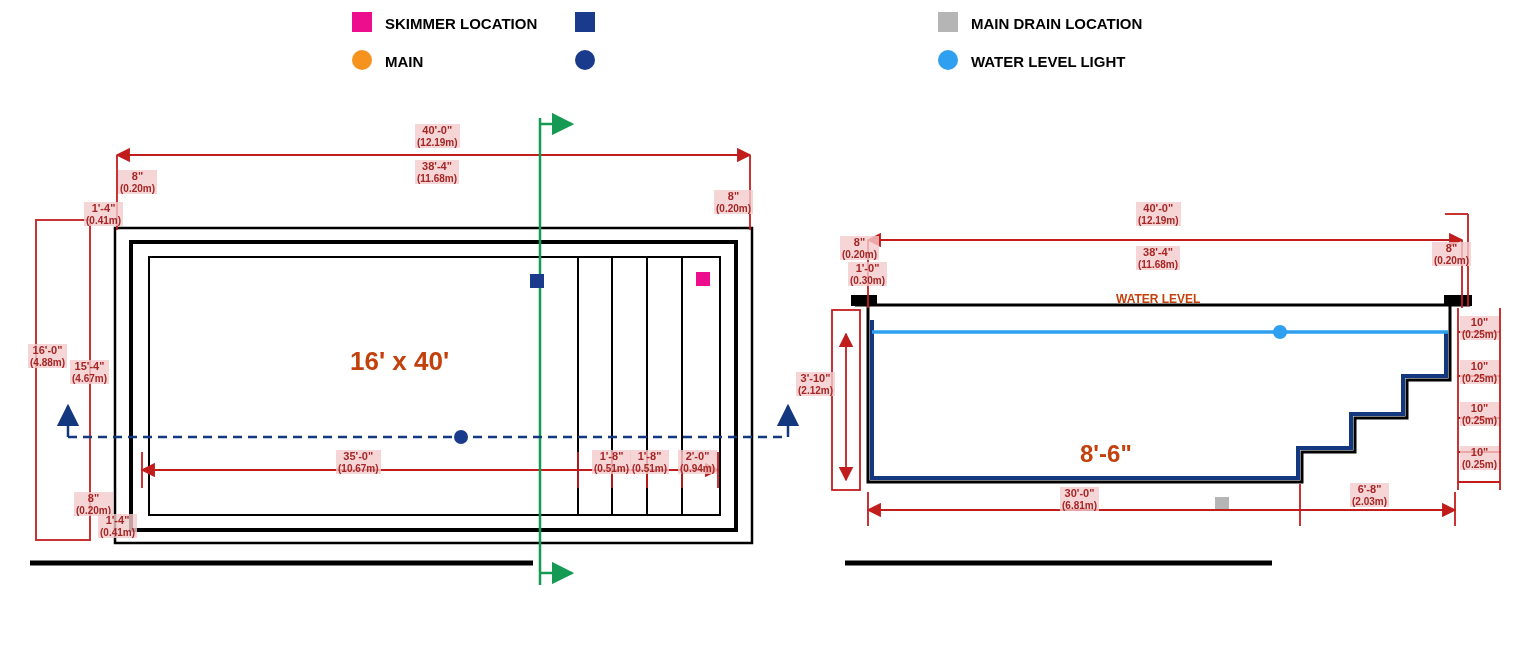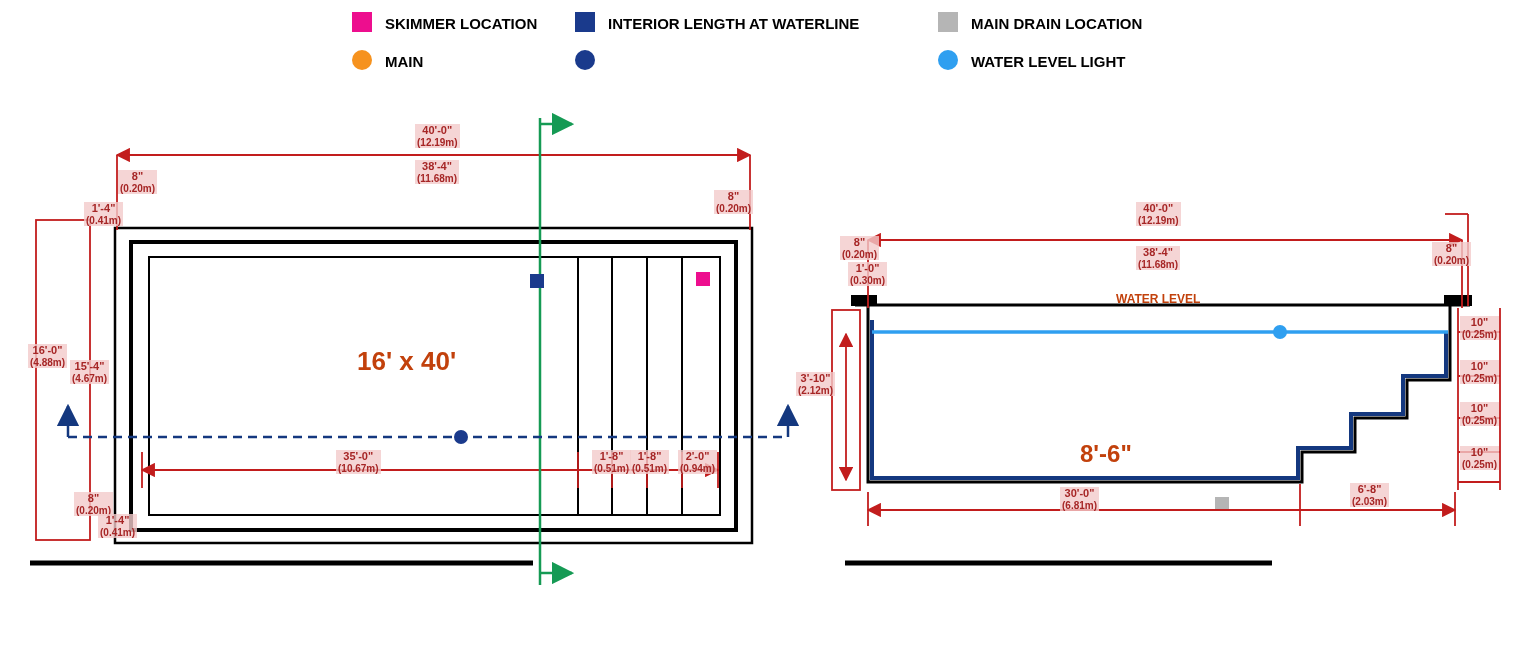--- a/index.html
+++ b/index.html
@@ -19,21 +19,21 @@
   .c-blue{background:#2f9ff0;}
   .legend-label{font-weight:700;font-size:15px;color:#000;white-space:nowrap;}
   
   .dim{
     position:absolute;color:#a62626;font-weight:700;font-size:11px;line-height:1.15;
     text-align:center;background:rgba(243,203,203,.8);padding:0 2px;white-space:nowrap;z-index:5;
   }
   .dim .ft{display:block;}
   .dim .m{display:block;font-size:10px;}
   .bb{position:absolute;color:#c2410c;font-weight:700;z-index:5;white-space:nowrap;}
-  .bb-big{font-size:26px;margin-left:7px;}
+  .bb-big{font-size:26px;}
   .bb-mid{font-size:24px;}
   .bb-sm{font-size:12px;}
 </style>
 </head>
 <body>
 
 <div class="stage">
 
   <svg class="lines" width="1536" height="650" viewBox="0 0 1536 650">
     <defs>
@@ -130,21 +130,20 @@
     </g>
   </svg>
 
   <div>
     <div class="legend-item" style="left:352px;top:12px">
       <span class="swatch c-pink"></span>
       <span class="legend-label">SKIMMER LOCATION</span>
     </div>
     <div class="legend-item" style="left:575px;top:12px">
       <span class="swatch c-navy"></span>
-      <span class="legend-label">INTERIOR LENGTH AT WATERLINE</span>
     </div>
     <div class="legend-item" style="left:938px;top:12px">
       <span class="swatch c-gray"></span>
       <span class="legend-label">MAIN DRAIN LOCATION</span>
     </div>
     <div class="legend-item" style="left:352px;top:50px">
       <span class="swatch ci c-orange"></span>
       <span class="legend-label">MAIN</span>
     </div>
     <div class="legend-item" style="left:575px;top:50px">

